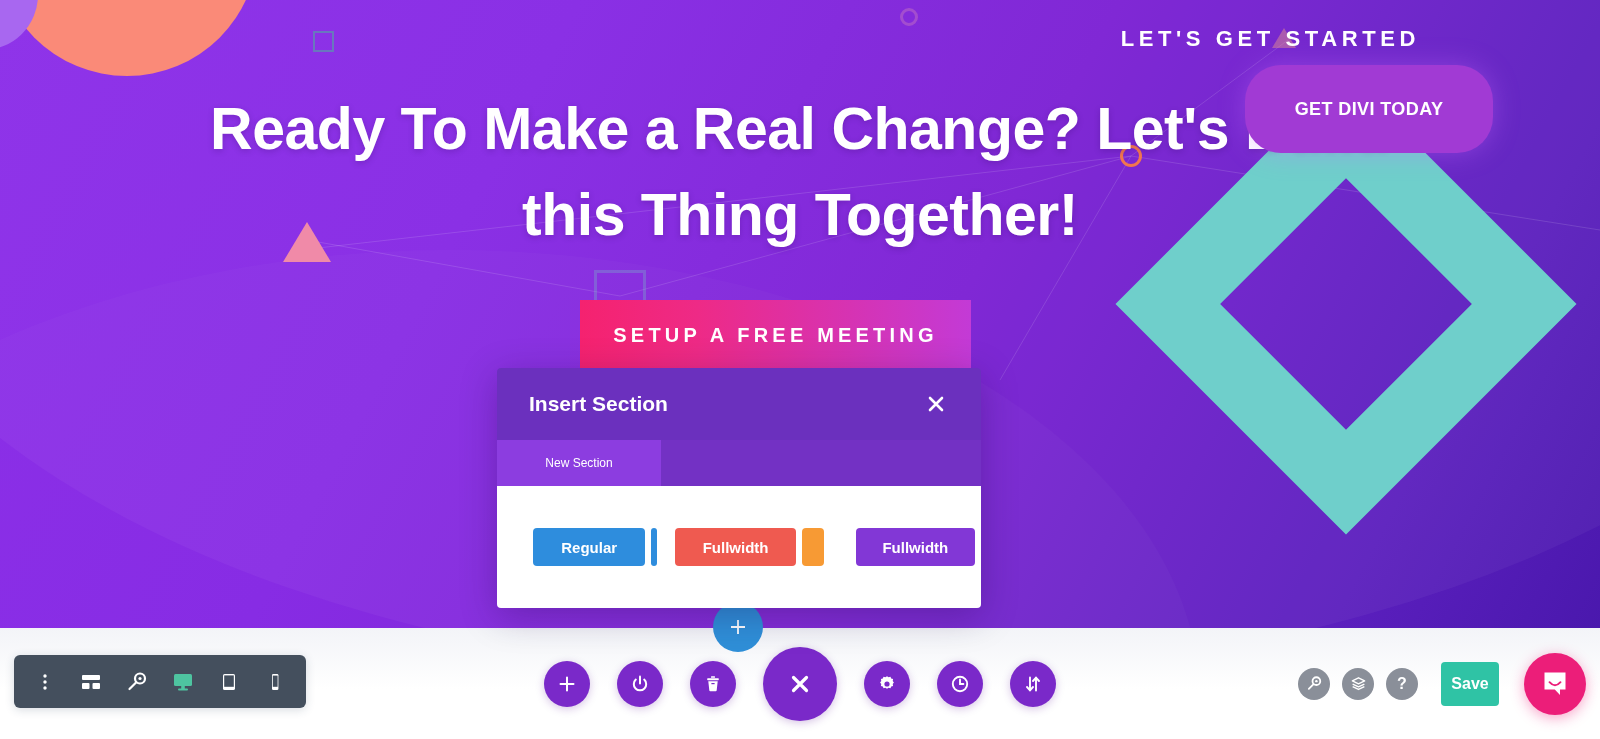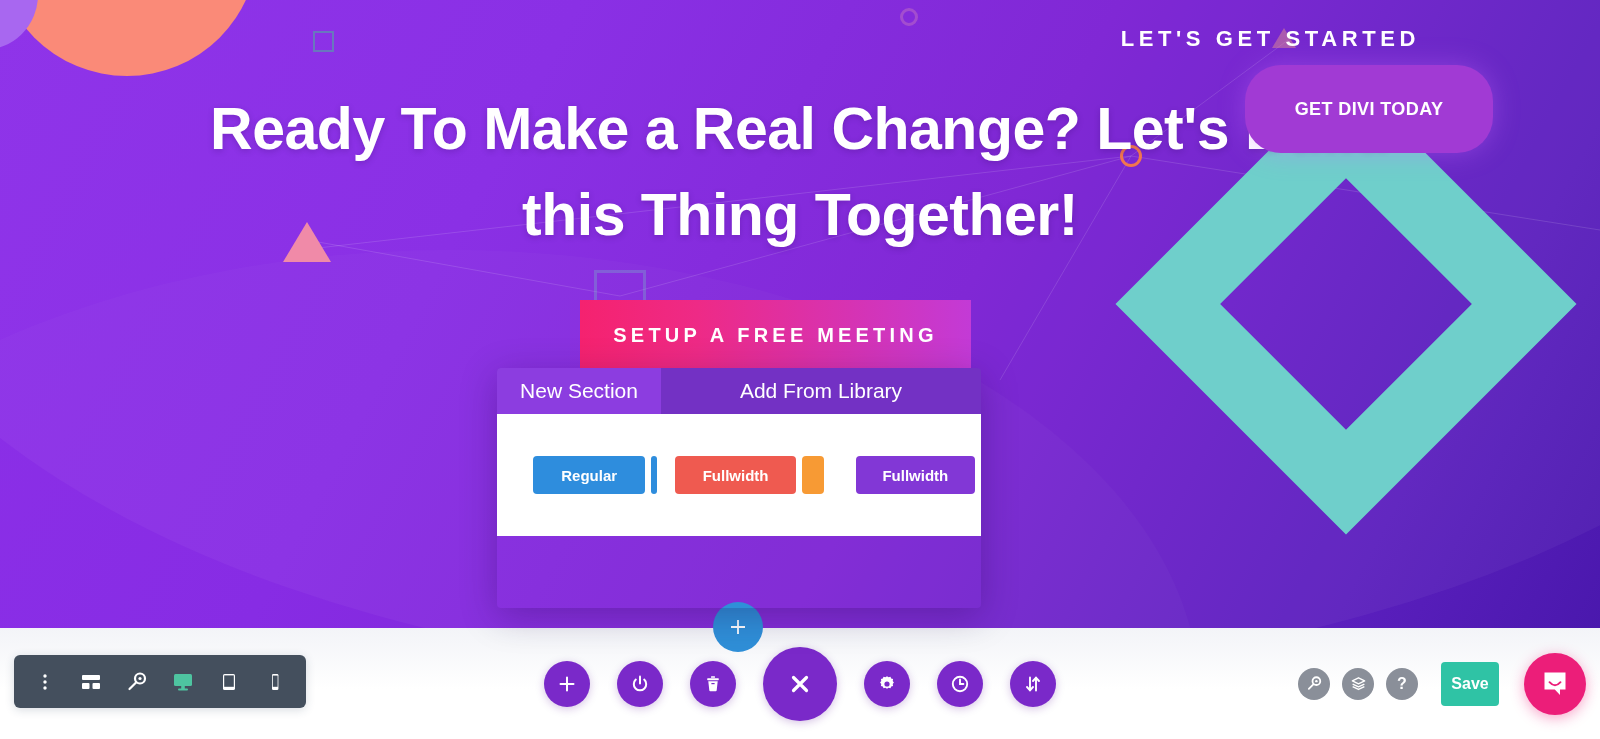--- a/index.html
+++ b/index.html
@@ -133,21 +133,21 @@
     padding: 0 30px 0 32px;
   }
   .modal-title { color: #fff; font-size: 21px; font-weight: bold; }
   .modal-close {
     background: none; border: none; cursor: pointer;
     color: #fff; padding: 4px; line-height: 0;
   }
   .modal-tabs { height: 46px; background: #7331c4; display: flex; }
   .tab {
     display: flex; align-items: center; justify-content: center;
-    color: #fff; font-size: 21px; cursor: pointer;
+    color: #fff; font-size: 12px; cursor: pointer;
     background: transparent; border: none;
     font-family: "Liberation Sans", sans-serif;
   }
   .tab.tab-new { width: 164px; background: #8c3de0; }
   .tab.tab-lib { width: 320px; }
   .modal-body {
     height: 122px; background: #ffffff;
     display: flex; align-items: center; padding-left: 36px;
   }
   .sec-btn {
@@ -258,24 +258,31 @@
   </div>
 
   <div class="blue-add" title="Add New Section">
     <svg width="20" height="20" viewBox="0 0 20 20">
       <path d="M10 3 L10 17 M3 10 L17 10" stroke="#fff" stroke-width="1.8" fill="none"></path>
     </svg>
   </div>
 
   <div class="modal">
 
+    <div class="modal-header">
+      <div class="modal-title">Insert Section</div>
+      <button class="modal-close">
+        <svg width="22" height="22" viewBox="0 0 22 22">
+          <path d="M5 5 L17 17 M17 5 L5 17" stroke="#fff" stroke-width="2.6" stroke-linecap="round" fill="none"></path>
+        </svg>
+      </button>
+    </div>
 
     <div class="modal-tabs">
       <button class="tab tab-new">New Section</button>
-      <button class="tab tab-lib">Add From Library</button>
     </div>
 
     <div class="modal-body">
       <button class="sec-btn sec-regular">Regular</button>
       <button class="sec-btn sec-sliver"></button>
       <button class="sec-btn sec-specialty">Fullwidth</button>
       <button class="sec-btn sec-orange"></button>
       <button class="sec-btn sec-fullwidth">Fullwidth</button>
     </div>
 

